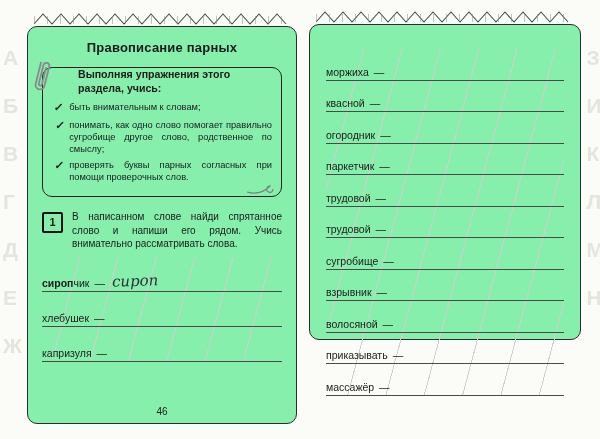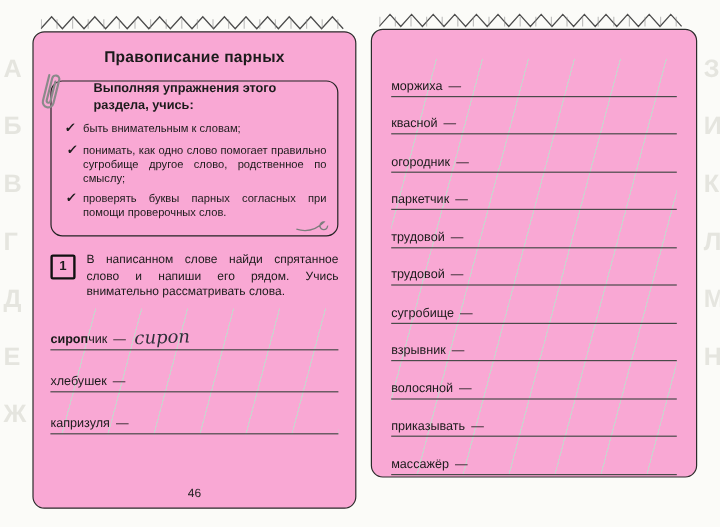--- a/index.html
+++ b/index.html
@@ -1,22 +1,22 @@
 <!DOCTYPE html>
 <html><head>
 <meta charset="utf-8">
 <style>
   html,body{margin:0;padding:0}
   body{width:600px;height:439px;background:#fbfbf8;font-family:"Liberation Sans",sans-serif;color:#1b1b1b;position:relative;overflow:hidden}
   .margin-letters{position:absolute;top:46px;display:flex;flex-direction:column;gap:24px;font-size:21px;font-weight:bold;color:#e5e5df;user-select:none}
   #letters-left{left:3px}
   #letters-right{right:-4px}
-  .page{position:absolute;background:#f9a8d4;border:1.8px solid #2b2b2b;border-radius:10px;box-sizing:border-box}
+  .page{position:absolute;background:#86efac;border:1.8px solid #2b2b2b;border-radius:10px;box-sizing:border-box}
   #page-left{left:27px;top:26px;width:270px;height:398px;padding:12px 14px 24px}
-  #page-right{left:309px;top:24px;width:272px;height:374px;padding:10px 16px 24px}
+  #page-right{left:309px;top:24px;width:272px;height:316px;padding:10px 16px 24px}
   .zigzag{position:absolute;top:-17px;left:6px;right:6px;height:17px;pointer-events:none}
   .title{text-align:center;font-weight:bold;font-size:13px;line-height:1.45;letter-spacing:.2px}
   .title .u{border-bottom:1.6px solid #111;padding-bottom:1px}
   .info-box{position:relative;margin-top:9px;border:1.6px solid #232323;border-radius:10px;padding:0 9px 12px 11px}
   .info-heading{font-weight:bold;font-size:10.6px;line-height:1.32;padding-left:24px}
   .check-list{margin-top:5px}
   .check-item{display:flex;gap:6px;font-size:9.3px;line-height:1.34;text-align:justify;margin-top:3px}
   .check{flex:0 0 9px;font-size:11px;font-weight:bold;transform:translateY(-1px) skewX(-8deg)}
   .paperclip{position:absolute;left:-12px;top:-11px;transform:rotate(14deg)}
   .curl{position:absolute;right:5px;bottom:-3px}

